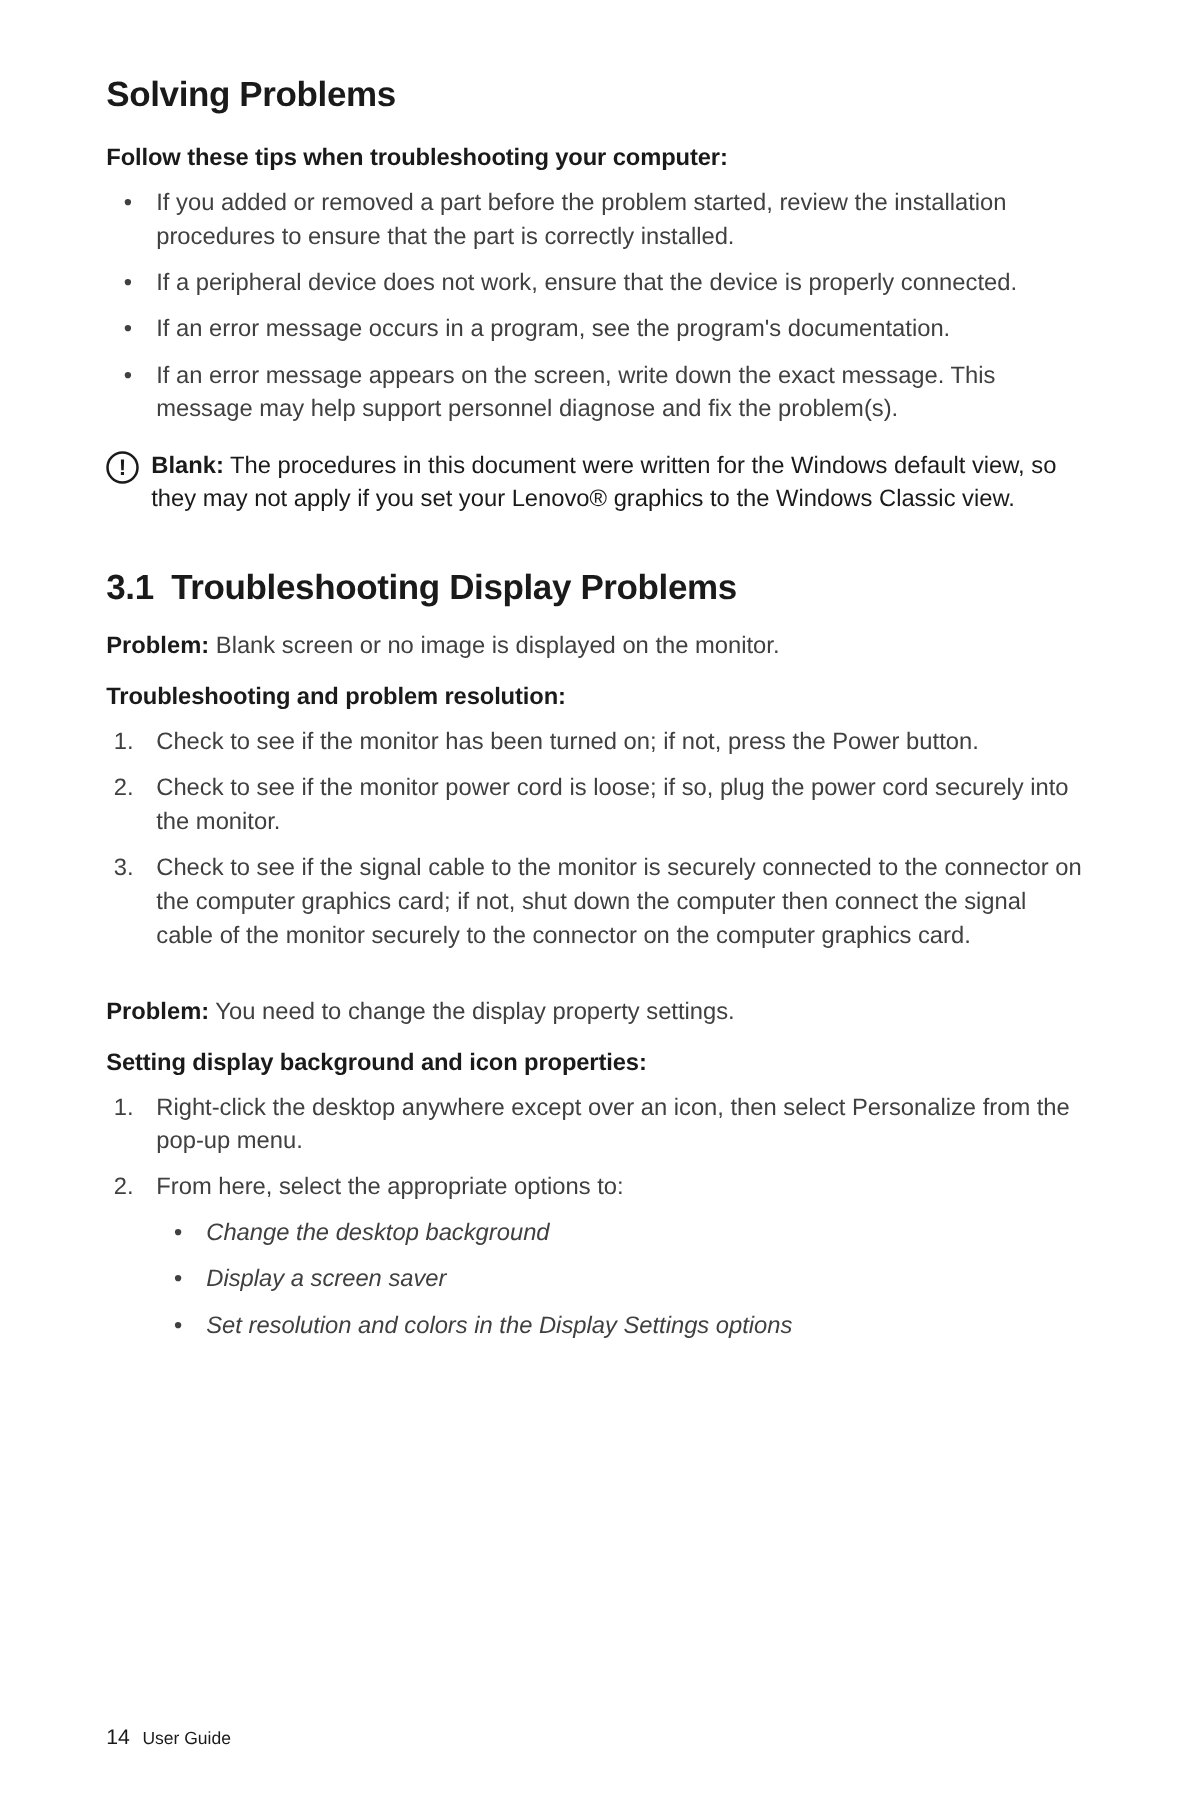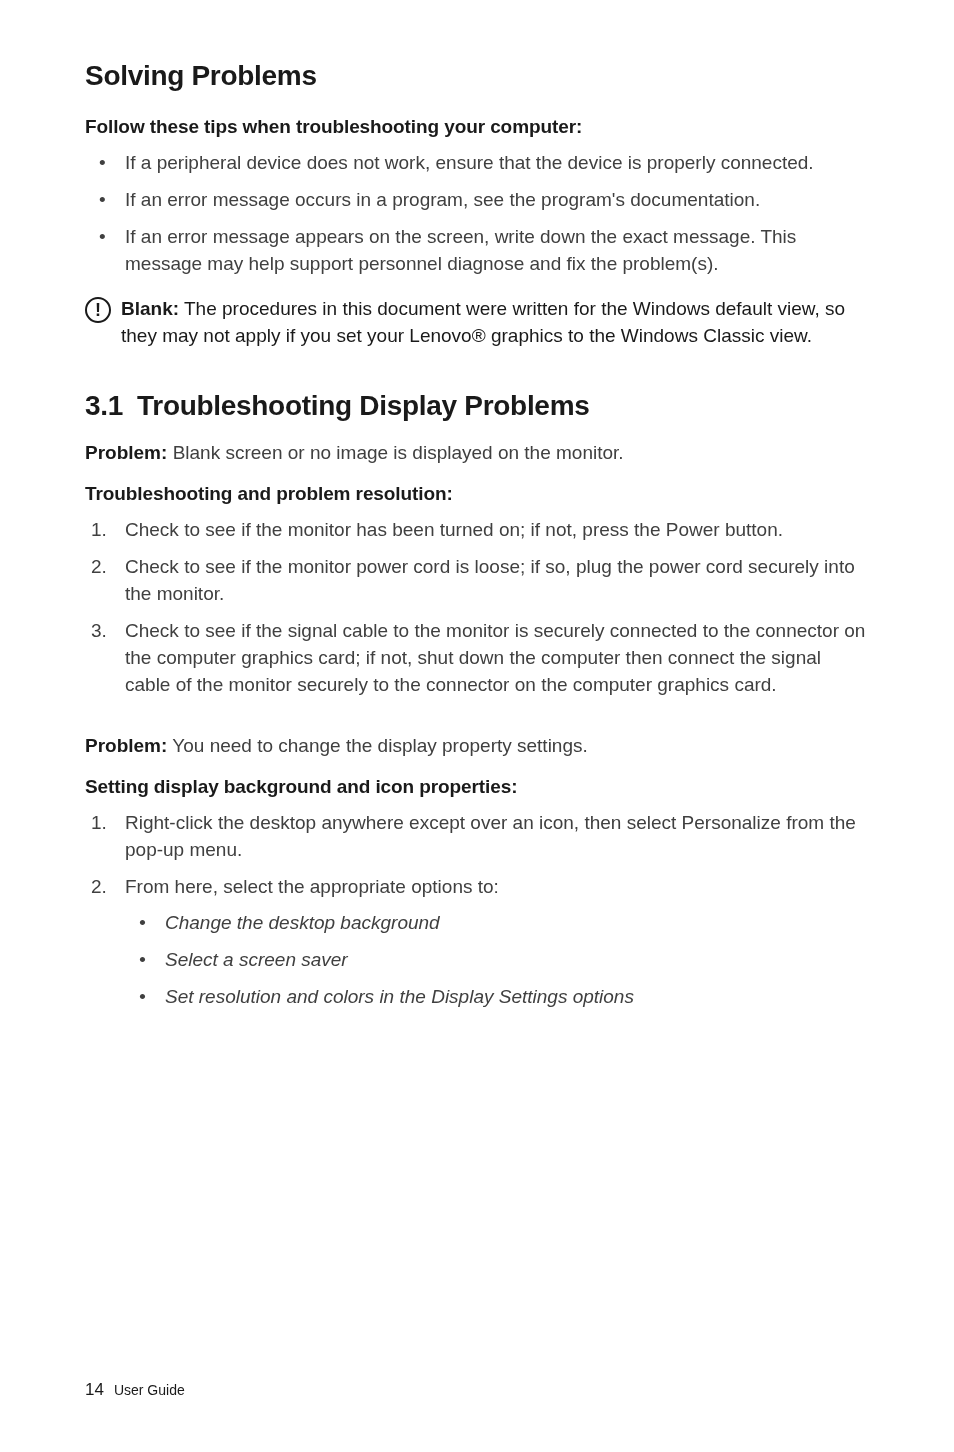--- a/index.html
+++ b/index.html
@@ -149,20 +149,21 @@
     .spacer-sm { height: 16px; }
   </style>
 </head>
 <body>
 
 <h1>Solving Problems</h1>
 
 <p class="lead-bold">Follow these tips when troubleshooting your computer:</p>
 
 <ul class="bullets">
+  <li>If you added or removed a part before the problem started, review the installation procedures to ensure that the part is correctly installed.</li>
   <li>If a peripheral device does not work, ensure that the device is properly connected.</li>
   <li>If an error message occurs in a program, see the program's documentation.</li>
   <li>If an error message appears on the screen, write down the exact message. This message may help support personnel diagnose and fix the problem(s).</li>
 </ul>
 
 <div class="note-block">
   <div class="note-icon">!</div>
   <div class="note-text">
     <span class="note-label">Blank:</span><span> The procedures in this document were written for the Windows default view, so they may not apply if you set your Lenovo® graphics to the Windows Classic view.</span>
   </div>
@@ -191,21 +192,21 @@
 </p>
 
 <p class="lead-bold">Setting display background and icon properties:</p>
 
 <ol class="numlist">
   <li>Right-click the desktop anywhere except over an icon, then select Personalize from the pop-up menu.</li>
   <li>
     <span>From here, select the appropriate options to:</span>
     <ul class="inner-bullets">
       <li>Change the desktop background</li>
-      <li>Select a screen saver</li>
+      <li>Display a screen saver</li>
       <li>Set resolution and colors in the Display Settings options</li>
     </ul>
   </li>
 </ol>
 
 <div class="footer">
   <span class="pagenum">14</span><span>User Guide</span>
 </div>
 
 </body></html>

